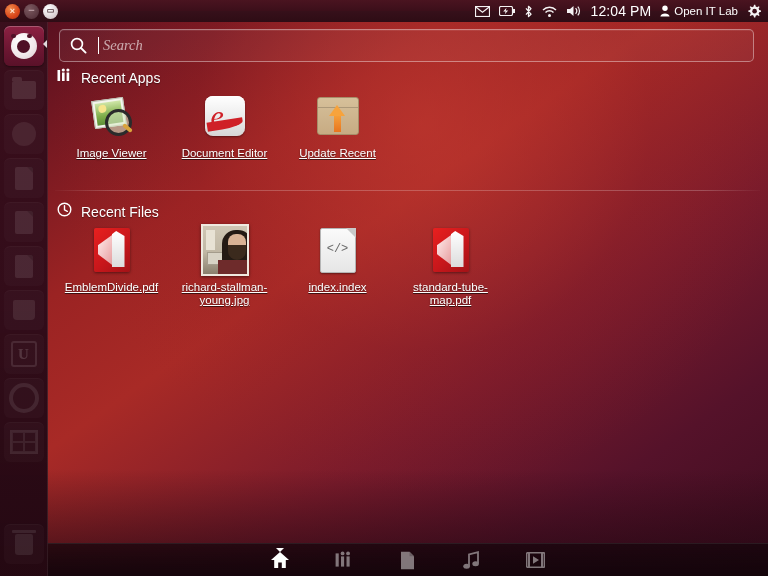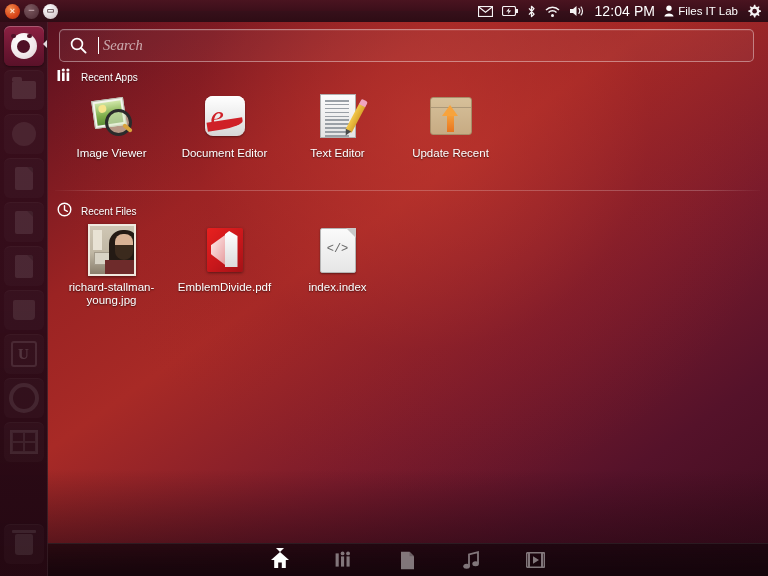--- a/index.html
+++ b/index.html
@@ -135,34 +135,34 @@
   #search-placeholder {
     margin-left: 4px;
     font-style: italic;
     font-size: 14.5px;
     color: rgba(255,255,255,0.62);
     font-family: "Liberation Serif", serif;
   }
 
   
   .group-header { position:absolute; display:flex; align-items:center; gap:9px; z-index:23; }
-  .group-header .ghl { color:#ffffff; font-size:10px; text-shadow: 0 1px 1px rgba(0,0,0,0.45); }
+  .group-header .ghl { color:#ffffff; font-size:14px; text-shadow: 0 1px 1px rgba(0,0,0,0.45); }
   .divider {
     position:absolute; left: 8px; width: 705px; height:1px;
     background: linear-gradient(to right, rgba(255,255,255,0.02), rgba(255,255,255,0.22) 8%, rgba(255,255,255,0.22) 92%, rgba(255,255,255,0.02));
     z-index:22;
   }
 
   
   .grid { position:absolute; left: 8px; width: 705px; display:flex; z-index:23; }
   .cell { width: 113px; display:flex; flex-direction:column; align-items:center; }
   .cell .ic { width:48px; height:48px; display:flex; align-items:center; justify-content:center; position:relative;}
   .cell .lbl {
     margin-top: 7px; text-align:center; color:#fff; font-size:11.5px; line-height:13px;
-    text-shadow: 0 1px 1.5px rgba(0,0,0,0.6); max-width: 105px; word-break: break-word;
+    text-shadow: 0 1px 1.5px rgba(0,0,0,0.6); max-width: 105px; word-break: break-word; text-decoration: underline;
   }
 
   
   .ico-imageviewer{width:42px;height:42px;position:relative;}
   .iv-pic{position:absolute;left:2px;top:4px;width:30px;height:26px;background:#f3f4ec;border:1px solid #b9bdb0;transform:rotate(-8deg);}
   .iv-pic .sky{position:absolute;inset:2px;background:linear-gradient(to bottom,#cfe6a8,#7fae4a 60%,#5d8f38);}
   .iv-pic .sun{position:absolute;left:5px;top:4px;width:8px;height:8px;border-radius:50%;background:#f5e58c;}
   .iv-glass{position:absolute;left:14px;top:14px;width:21px;height:21px;border-radius:50%;border:3px solid #2b2b2b;background:rgba(220,235,200,0.6);}
   .iv-handle{position:absolute;left:31px;top:31px;width:11px;height:4px;background:#d9a33c;border-radius:2px;transform:rotate(40deg);}
 
@@ -276,21 +276,21 @@
             <path d="M9.6 3.2 A4.2 4.2 0 0 1 9.6 8.8" fill="none" stroke="#fff" stroke-width="1.2"></path>
             <path d="M11.8 1.6 A6.6 6.6 0 0 1 11.8 10.4" fill="none" stroke="#fff" stroke-width="1.2"></path>
           </svg>
       </span>
       <span id="panel-clock">12:04 PM</span>
       <span id="panel-user">
         <svg width="10" height="12" viewBox="0 0 10 12">
             <circle cx="5" cy="3.2" r="2.7" fill="#fff"></circle>
             <path d="M0.4 11.6 C0.8 7.6 9.2 7.6 9.6 11.6 Z" fill="#fff"></path>
           </svg>
-        <span>Files IT Lab</span>
+        <span>Open IT Lab</span>
       </span>
       <span class="pi">
         <svg width="14" height="14" viewBox="0 0 14 14">
             <path d="M7 0.8 L8.3 0.8 L8.7 2.6 L10.2 3.2 L11.7 2.2 L12.6 3.1 L11.6 4.6 L12.2 6.1 L14 6.5 L14 7.8 L12.2 8.2 L11.6 9.7 L12.6 11.2 L11.7 12.1 L10.2 11.1 L8.7 11.7 L8.3 13.5 L7 13.5 L6.6 11.7 L5.1 11.1 L3.6 12.1 L2.7 11.2 L3.7 9.7 L3.1 8.2 L1.3 7.8 L1.3 6.5 L3.1 6.1 L3.7 4.6 L2.7 3.1 L3.6 2.2 L5.1 3.2 L6.6 2.6 Z" fill="#fff"></path>
             <circle cx="7.6" cy="7.15" r="2.3" fill="#3c0f1a"></circle>
           </svg>
       </span>
     </div>
   </div>
 
@@ -405,40 +405,20 @@
         <div class="ic">
           <div class="ico-docviewer">
               <div class="dv-e">e</div>
               <div class="dv-swoosh"></div>
             </div>
         </div>
         <div class="lbl">Document Editor</div>
       </div>
       <div class="cell">
         <div class="ic">
-          <div class="ico-texteditor">
-            <div class="te-lines">
-                <i></i>
-                <i></i>
-                <i></i>
-                <i></i>
-                <i></i>
-                <i></i>
-                <i></i>
-                <i></i>
-                <i></i>
-                <i></i>
-              </div>
-            <div class="te-pencil"></div>
-          </div>
-        </div>
-        <div class="lbl">Text Editor</div>
-      </div>
-      <div class="cell">
-        <div class="ic">
           <div class="ico-update">
               <div class="up-box"></div>
               <div class="up-arrow"></div>
             </div>
         </div>
         <div class="lbl">Update Recent</div>
       </div>
     </div>
 
     <div class="divider" style="top:168px;"></div>
@@ -447,52 +427,62 @@
       <span>
         <svg width="15" height="15" viewBox="0 0 15 15">
             <circle cx="7.5" cy="7.5" r="6.3" fill="none" stroke="#fff" stroke-width="1.4"></circle>
             <path d="M7.5 3.8 L7.5 7.8 L10.3 9.3" fill="none" stroke="#fff" stroke-width="1.4" stroke-linecap="round"></path>
           </svg>
       </span>
       <span class="ghl">Recent Files</span>
     </div>
 
     <div class="grid" style="top:204px;">
+      <div class="cell">
+        <div class="ic">
+          <div class="ico-pdf">
+              <div class="pdf-body"></div>
+              <div class="pdf-w1"></div>
+              <div class="pdf-w2"></div>
+            </div>
+        </div>
+        <div class="lbl">EmblemDivide.pdf</div>
+      </div>
       <div class="cell">
         <div class="ic">
           <div class="ico-photo">
             <div class="ph-wall"></div>
               <div class="ph-win"></div>
             <div class="ph-mon1"></div>
               <div class="ph-mon2"></div>
             <div class="ph-hair"></div>
               <div class="ph-face"></div>
             <div class="ph-beard"></div>
               <div class="ph-shirt"></div>
           </div>
         </div>
         <div class="lbl">richard-stallman-young.jpg</div>
       </div>
       <div class="cell">
         <div class="ic">
+          <div class="ico-html">
+              <div class="html-tag">&lt;/&gt;</div>
+            </div>
+        </div>
+        <div class="lbl">index.index</div>
+      </div>
+      <div class="cell">
+        <div class="ic">
           <div class="ico-pdf">
               <div class="pdf-body"></div>
               <div class="pdf-w1"></div>
               <div class="pdf-w2"></div>
             </div>
         </div>
-        <div class="lbl">EmblemDivide.pdf</div>
-      </div>
-      <div class="cell">
-        <div class="ic">
-          <div class="ico-html">
-              <div class="html-tag">&lt;/&gt;</div>
-            </div>
-        </div>
-        <div class="lbl">index.index</div>
+        <div class="lbl">standard-tube-map.pdf</div>
       </div>
     </div>
   </div>
 
   <div id="lensbar">
     <div class="lens active lens-home-wrap">
       <div id="lens-indicator"></div>
       <svg width="20" height="18" viewBox="0 0 20 18">
           <polygon points="10,1 19,9 15.8,9 15.8,17 11.8,17 11.8,11.5 8.2,11.5 8.2,17 4.2,17 4.2,9 1,9" fill="#fff"></polygon>
         </svg>

